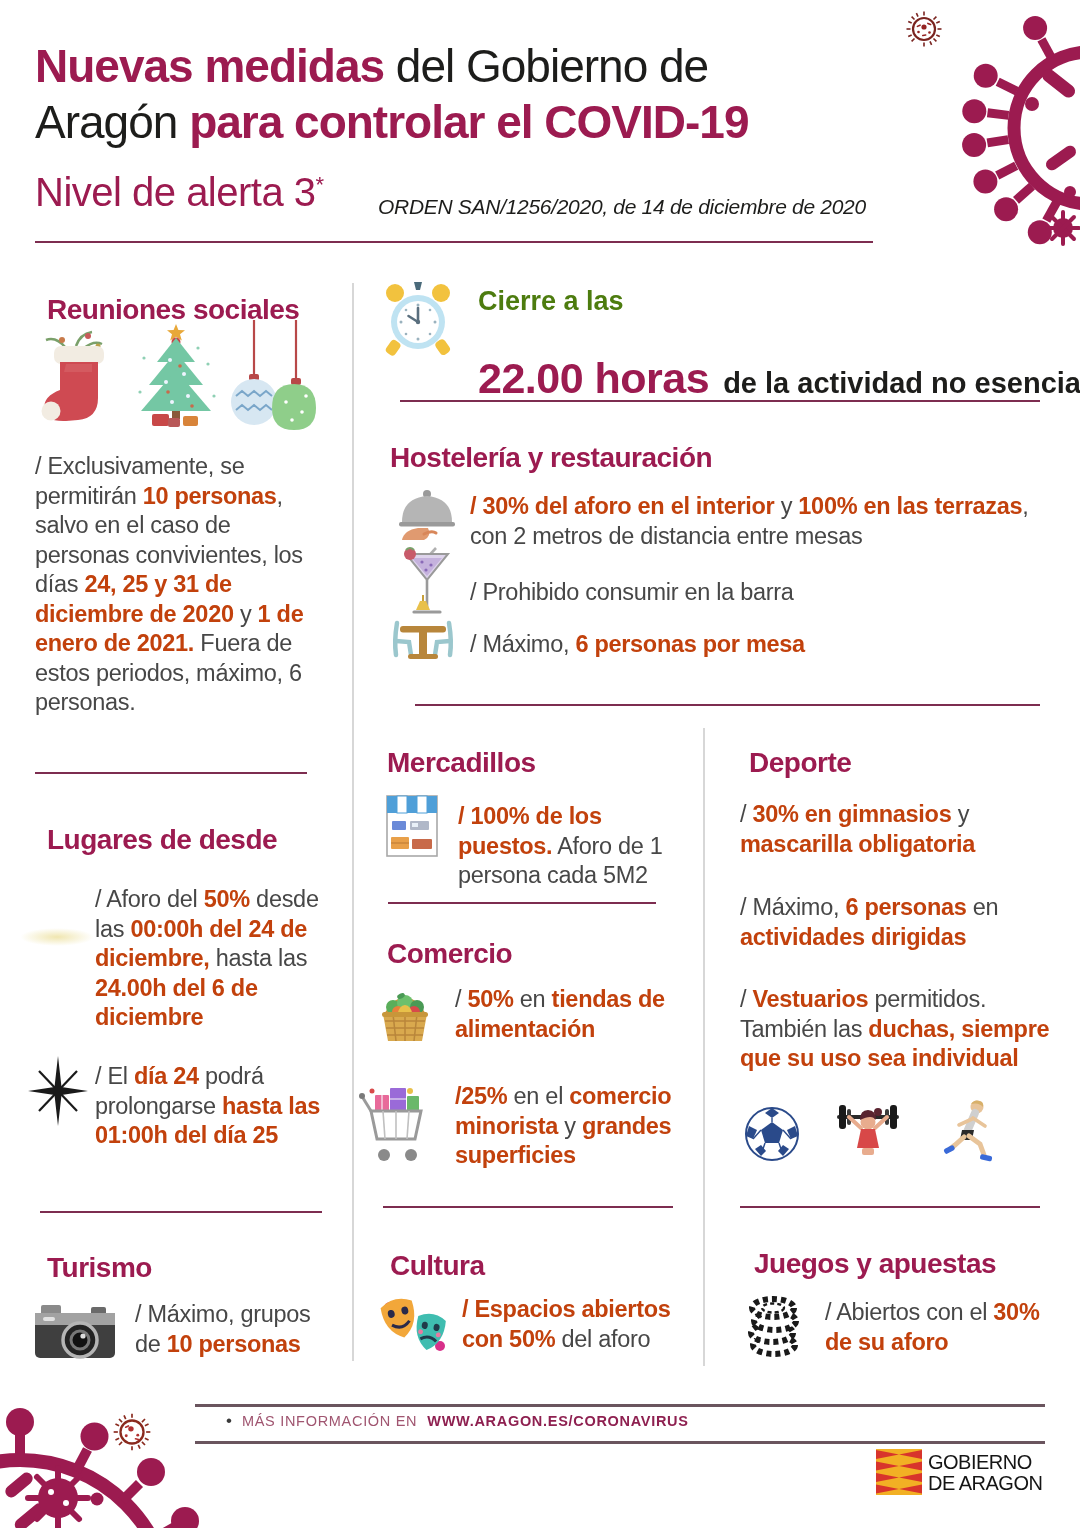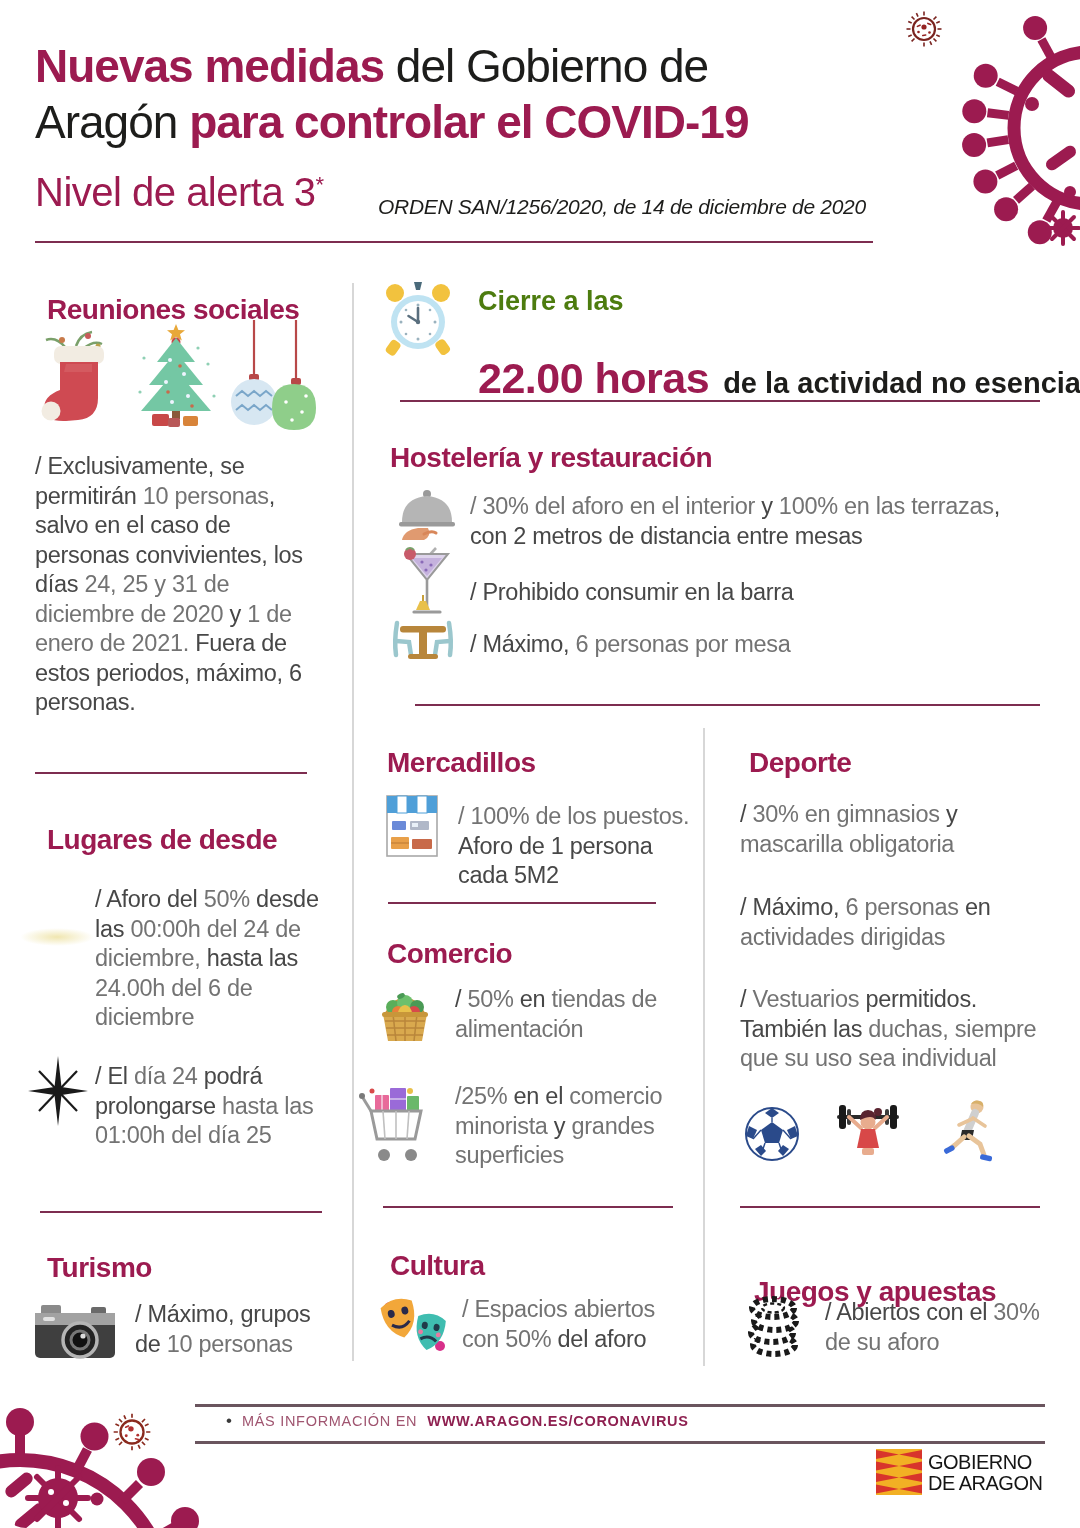--- a/index.html
+++ b/index.html
@@ -1,26 +1,26 @@
 <!DOCTYPE html>
 <html><head>
 <meta charset="utf-8">
 <style>
   html,body{margin:0;padding:0;background:#fff;}
   .page{position:relative;width:1080px;height:1528px;background:#fff;overflow:hidden;
-        font-family:"Liberation Sans","DejaVu Sans",sans-serif;border-radius:26px;}
+        font-family:"Liberation Sans","DejaVu Sans",sans-serif;}
   .abs{position:absolute;}
   .h1line{font-size:46px;line-height:56px;letter-spacing:-1px;color:#1d1d1b;font-weight:400;white-space:nowrap;}
   .h1line .accent{color:#9c1b50;font-weight:700;}
   .alert{font-size:40px;font-weight:400;color:#9c1b50;letter-spacing:-0.5px;}
   .alert sup{font-size:22px;}
   .order{font-size:21px;font-style:italic;color:#1d1d1b;letter-spacing:-0.3px;}
   h2{margin:12px;font-size:28px;font-weight:700;color:#9c1b50;letter-spacing:-0.5px;white-space:nowrap;}
   .body{margin:0;font-size:23.5px;line-height:29.5px;color:#474747;letter-spacing:-0.3px;}
-  .body .b{font-weight:400;color:#737373;}
+  .body .b{font-weight:700;color:#c2410c;}
   .hrule{position:absolute;height:2px;background:#7d2d50;}
   .vrule{position:absolute;width:2px;background:#d7d7d7;}
   .frule{position:absolute;height:2.5px;background:#6a555e;}
   .closure-prefix{font-size:27px;font-weight:700;color:#4d7c0f;}
   .closure-row{display:flex;align-items:baseline;gap:14px;white-space:nowrap;margin-top:40px;}
   .closure-time{font-size:43px;font-weight:700;color:#9c1b50;letter-spacing:-0.5px;}
   .closure-suffix{font-size:29px;font-weight:700;color:#1d1d1b;}
   .finfo{display:flex;align-items:center;gap:10px;white-space:nowrap;}
   .finfo .bullet{color:#3a3a3a;font-size:17px;}
   .finfo .pre{font-size:14.5px;color:#a05570;letter-spacing:0.7px;}
@@ -410,21 +410,21 @@
       <path d="M8,10 Q22,1 36,10 Q38,32 22,42 Q6,32 8,10 Z" fill="#3fbdb0"></path>
       <ellipse cx="16" cy="18" rx="3" ry="3.6" fill="#203a4a"></ellipse>
       <ellipse cx="28" cy="18" rx="3" ry="3.6" fill="#203a4a"></ellipse>
       <path d="M14,32 Q22,26 30,32" stroke="#203a4a" stroke-width="3" fill="none"></path>
       <circle cx="13" cy="25" r="2.4" fill="#e87aa0"></circle>
         <circle cx="31" cy="25" r="2.4" fill="#e87aa0"></circle>
     </g>
   </svg>
   <p class="abs body" style="left:462px;top:1295px;width:228px"><span class="b">/ Espacios abiertos con 50%</span><span> del aforo</span></p>
 
-  <h2 class="abs" style="left:742px;top:1264px">Juegos y apuestas</h2>
+  <h2 class="abs" style="left:742px;top:1236px">Juegos y apuestas</h2>
   <svg class="abs" style="left:746px;top:1292px" width="56" height="66" viewBox="0 0 56 66">
     <g fill="#ffffff">
       <ellipse cx="28" cy="53" rx="21" ry="9" stroke="#1a1a1a" stroke-width="6" stroke-dasharray="5 4"></ellipse>
       <ellipse cx="26" cy="41" rx="21" ry="9" stroke="#1a1a1a" stroke-width="6" stroke-dasharray="5 4"></ellipse>
       <ellipse cx="29" cy="29" rx="21" ry="9" stroke="#1a1a1a" stroke-width="6" stroke-dasharray="5 4"></ellipse>
       <ellipse cx="27" cy="16" rx="21" ry="9" stroke="#1a1a1a" stroke-width="6" stroke-dasharray="5 4"></ellipse>
     </g>
     <ellipse cx="27" cy="16" rx="11" ry="4.5" fill="none" stroke="#1a1a1a" stroke-width="2.4" stroke-dasharray="4 3"></ellipse>
   </svg>
   <p class="abs body" style="left:825px;top:1298px;width:222px"><span>/ Abiertos con el </span><span class="b">30% de su aforo</span></p>

